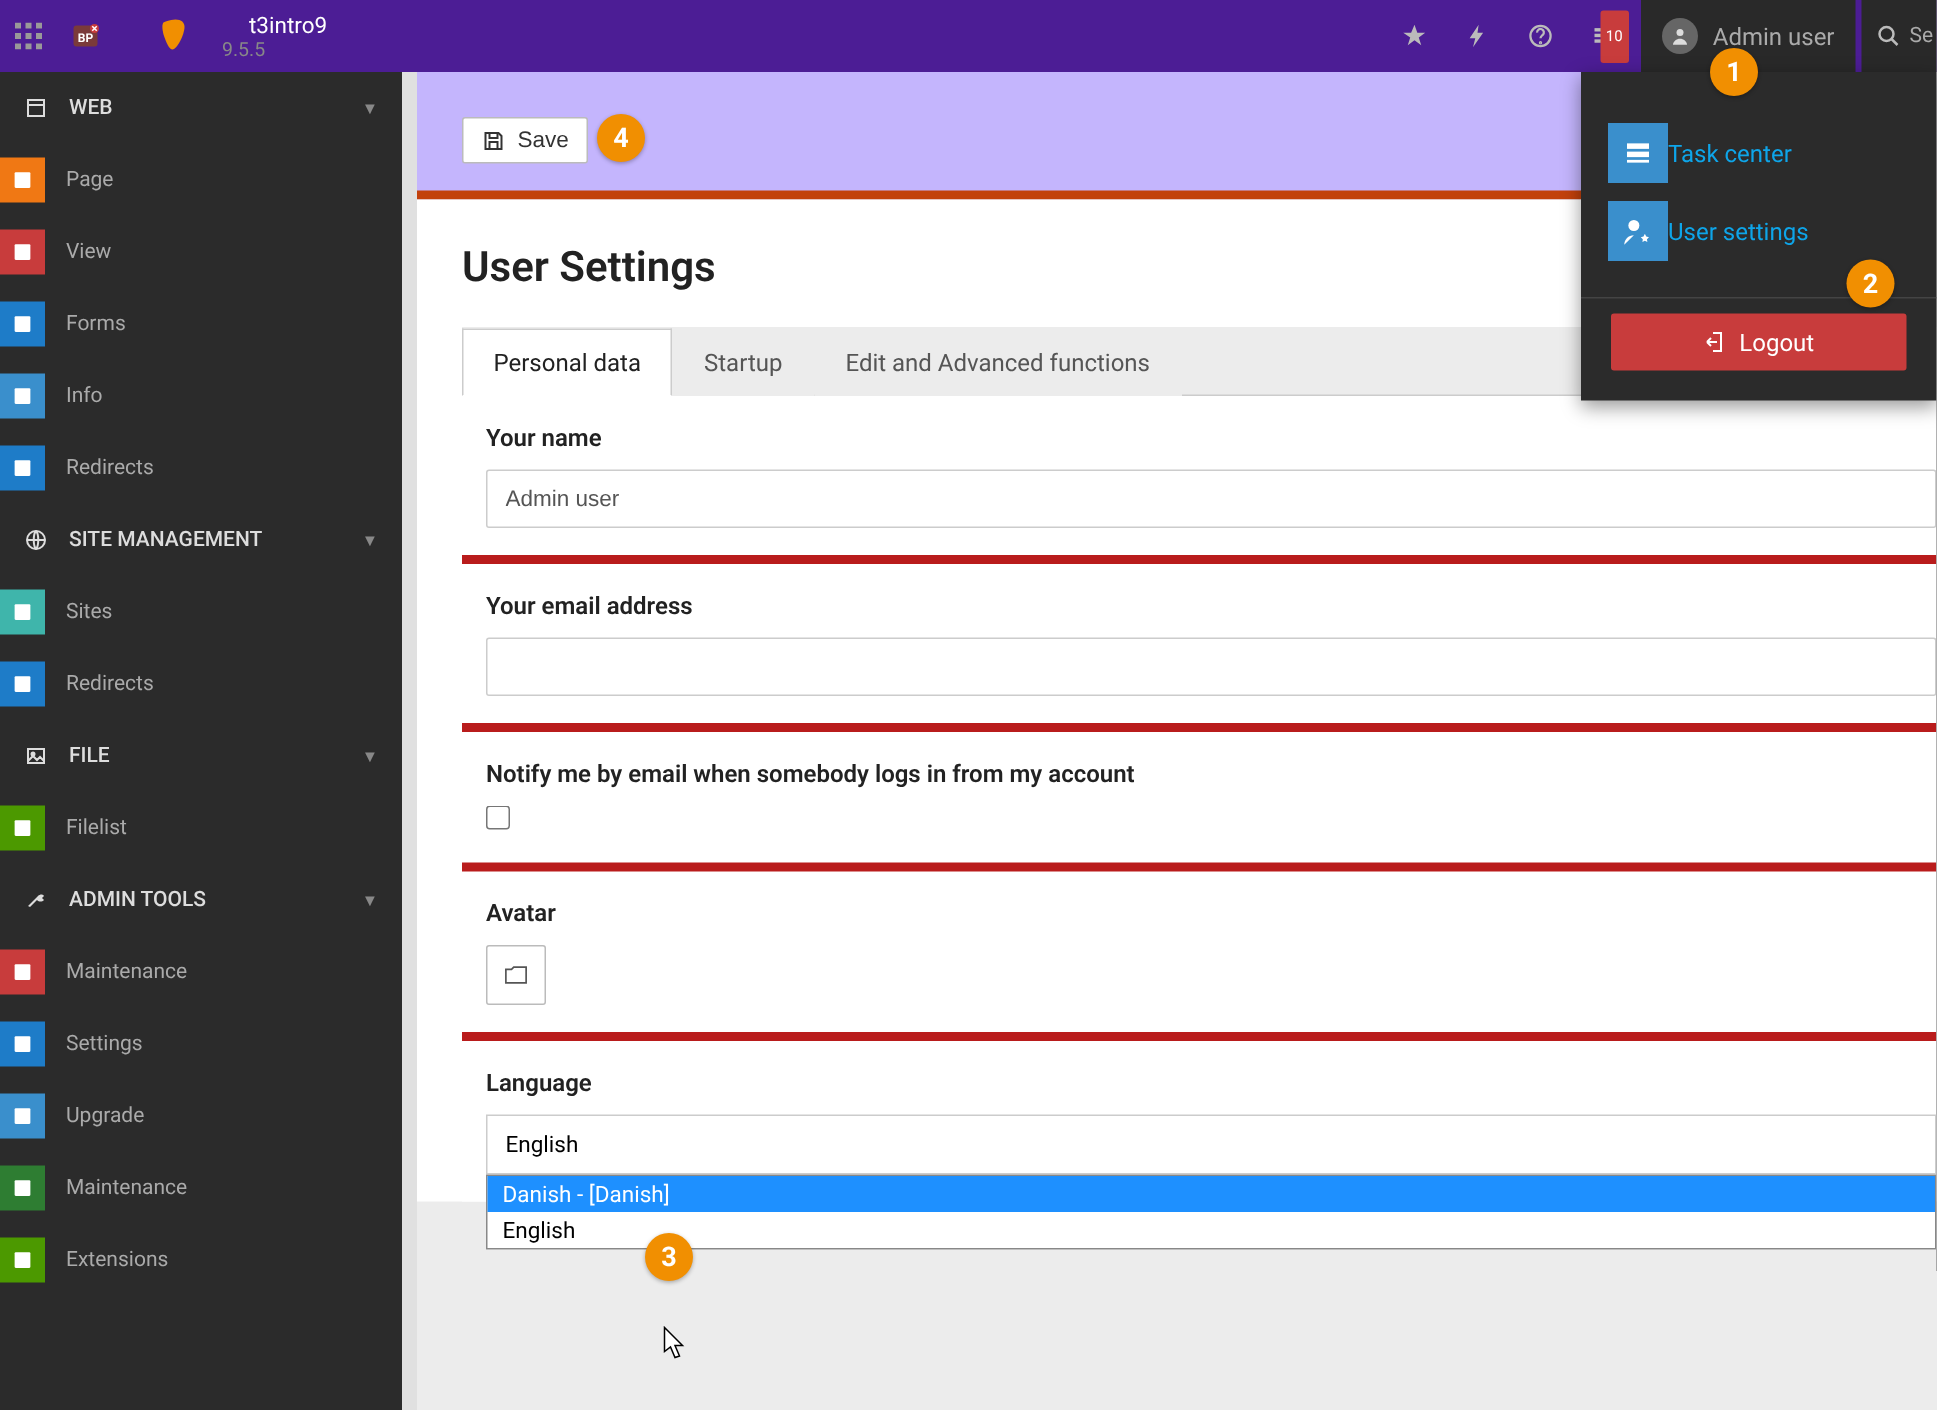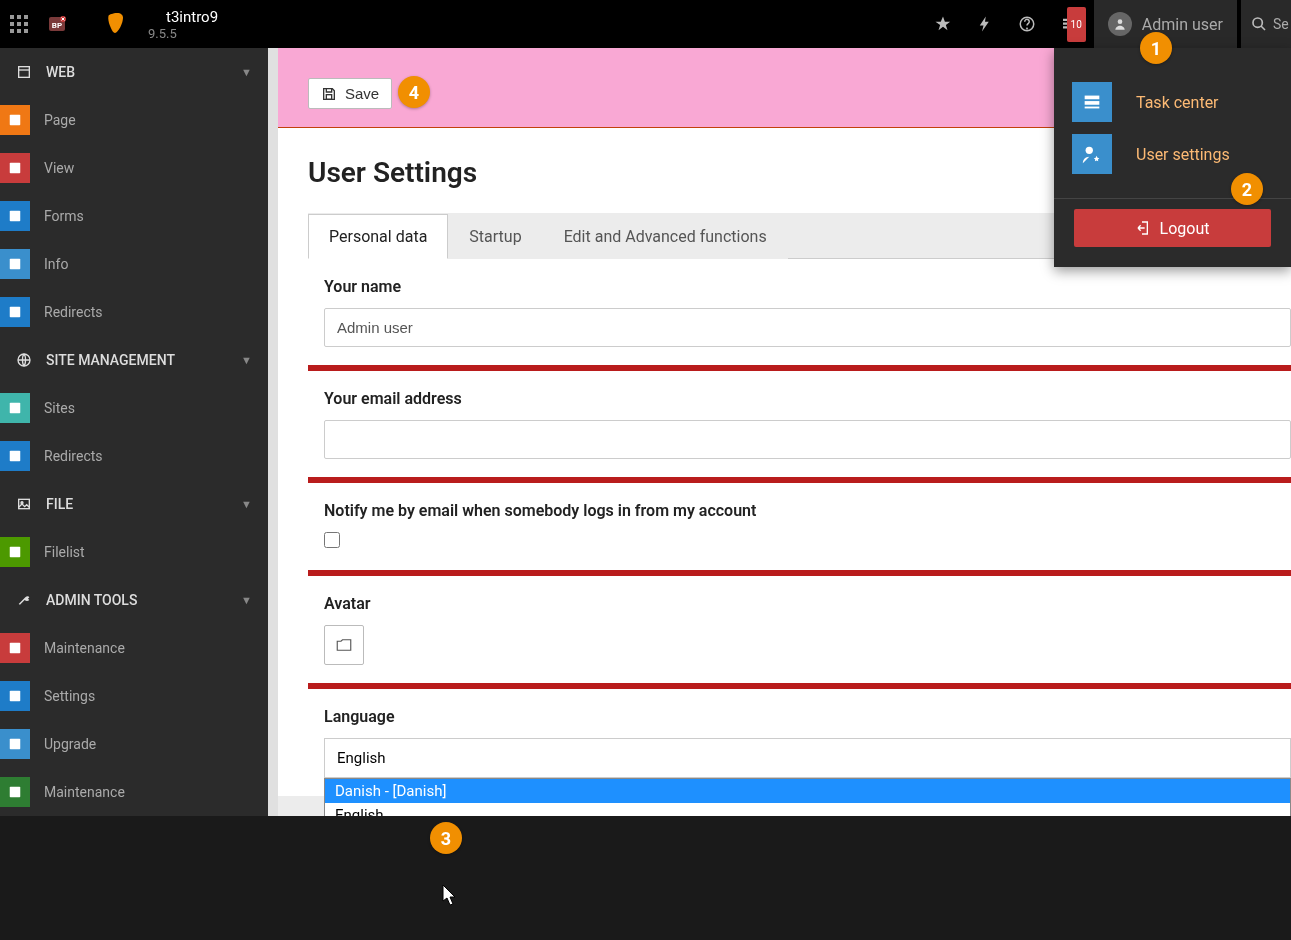--- a/index.html
+++ b/index.html
@@ -1,49 +1,49 @@
 <!DOCTYPE html>
 <html><head>
 <meta charset="utf-8">
 <style>
 * { box-sizing: border-box; margin: 0; padding: 0; }
 body { font-family: -apple-system, BlinkMacSystemFont, "Segoe UI", Roboto, sans-serif; background: #1a1a1a; width: 1291px; height: 940px; overflow: hidden; position: relative; }
 
 
-.topbar { height: 48px; background: #000000; display: flex; align-items: center; color: #ccc; position: relative; z-index: 100; }
+.topbar { height: 48px; background: #4c1d95; display: flex; align-items: center; color: #ccc; position: relative; z-index: 100; }
 .topbar-apps { width: 38px; height: 48px; display: flex; align-items: center; justify-content: center; color: #999; }
 .topbar-apps svg { width: 18px; height: 18px; }
 .topbar-shield { width: 38px; height: 48px; display: flex; align-items: center; justify-content: center; }
 .topbar-logo { width: 40px; height: 48px; display: flex; align-items: center; justify-content: center; margin-left: 20px; }
 .topbar-title { flex: 0 0 auto; margin-left: 12px; }
 .topbar-title .name { color: #fff; font-size: 15px; line-height: 1.2; margin-left: 18px; }
 .topbar-title .version { color: #888; font-size: 13px; }
 .topbar-spacer { flex: 1; }
 .topbar-icon { width: 42px; height: 48px; display: flex; align-items: center; justify-content: center; color: #bbb; cursor: pointer; position: relative; }
 .topbar-icon svg { width: 18px; height: 18px; }
 .topbar-badge { position: absolute; bottom: 6px; right: 4px; background: #c83c3c; color: #fff; font-size: 10px; padding: 12px 4px; border-radius: 2px; min-width: 18px; text-align: center; }
 .topbar-user { height: 48px; background: #292929; display: flex; align-items: center; padding: 0 14px; color: #aaa; cursor: pointer; margin-left: 4px; }
 .topbar-user .avatar { width: 24px; height: 24px; border-radius: 50%; background: #666; display: flex; align-items: center; justify-content: center; margin-right: 10px; }
 .topbar-user .avatar svg { width: 14px; height: 14px; fill: #ddd; }
 .topbar-search { width: 50px; height: 48px; background: #292929; display: flex; align-items: center; justify-content: flex-start; color: #aaa; cursor: pointer; padding-left: 10px; margin-left: 4px; }
 
 
 .user-dropdown { position: absolute; top: 48px; right: 0; width: 237px; background: #2b2b2b; color: #aaa; padding: 20px 0 20px 0; z-index: 200; box-shadow: 0 4px 12px rgba(0,0,0,0.4); }
 .user-dropdown .dd-title { color: #fff; font-size: 18px; padding: 0 20px 16px 20px; }
 .user-dropdown .dd-section { padding: 8px 18px; }
-.user-dropdown .dd-item { display: flex; align-items: center; padding: 6px 0; cursor: pointer; color: #fdba74; gap: 24px; }
+.user-dropdown .dd-item { display: flex; align-items: center; padding: 6px 0; cursor: pointer; color: #0ea5e9; }
 .user-dropdown .dd-sep { height: 1px; background: #444; margin: 10px 0; }
 .user-dropdown .dd-logout { margin: 0 20px; background: #c83c3c; color: #fff; height: 38px; display: flex; align-items: center; justify-content: center; cursor: pointer; border-radius: 2px; }
 .user-dropdown .dd-logout svg { width: 16px; height: 16px; margin-right: 8px; }
 .dd-icon-box { width: 40px; height: 40px; display:flex; align-items:center; justify-content:center; }
 .dd-icon-blue { background: #3a8fcc; }
 .dd-icon-blue svg { fill: #fff; width: 22px; height: 22px; }
 
 
-.container { display: flex; height: 768px; }
+.container { display: flex; height: 892px; }
 .sidebar { width: 268px; background: #2b2b2b; color: #ccc; overflow-y: auto; flex-shrink: 0; }
 .sidebar-section-header { display: flex; align-items: center; padding: 0 16px; height: 48px; color: #ddd; font-size: 14px; font-weight: 500; cursor: pointer; }
 .sidebar-section-header .sh-icon { width: 24px; display: flex; align-items: center; justify-content: flex-start; }
 .sidebar-section-header .sh-icon svg { width: 16px; height: 16px; }
 .sidebar-section-header .sh-label { flex: 1; margin-left: 6px; }
 .sidebar-section-header .sh-caret { color: #888; font-size: 11px; }
 .sidebar-item { display: flex; align-items: center; height: 48px; padding: 0 0 0 0; cursor: pointer; color: #aaa; }
 .sidebar-item .si-icon { width: 30px; height: 30px; display: flex; align-items: center; justify-content: center; margin-left: 0; flex-shrink: 0; }
 .sidebar-item .si-icon svg { width: 18px; height: 18px; fill: #fff; }
 .sidebar-item .si-label { margin-left: 14px; font-size: 14px; }
@@ -56,21 +56,21 @@
 .si-bblue { background: #1e7cc8; }
 .si-green { background: #4c9900; }
 .si-red2 { background: #c83c3c; }
 .si-dblue { background: #1e7cc8; }
 .si-green2 { background: #2e7d32; }
 
 
 .content { flex: 1; background: #ececec; position: relative; overflow: hidden; }
 .content-scroll-gutter { position: absolute; left: 0; top: 0; width: 10px; height: 100%; background: #e0e0e0; }
 .content-inner { margin-left: 10px; height: 100%; overflow: hidden; background: #ececec; }
-.doc-header { padding: 30px 0 0 30px; border-bottom: 1px solid #c2410c; background: #f9a8d4; }
+.doc-header { padding: 30px 0 0 30px; border-bottom: 6px solid #c2410c; background: #c4b5fd; }
 .save-btn { display: inline-flex; align-items: center; border: 1px solid #bbb; background: #fff; padding: 6px 12px; cursor: pointer; border-radius: 2px; font-size: 15px; color: #333; }
 .save-btn svg { width: 16px; height: 16px; margin-right: 8px; }
 .doc-header .pad { height: 18px; }
 .main-panel { background: #fff; margin: 0; padding: 28px 0 0 30px; }
 .main-panel h1 { font-size: 28px; font-weight: 600; color: #222; margin-bottom: 24px; }
 .tabs { display: flex; border-bottom: 1px solid #ccc; background: #ececec; margin-right: 0; }
 .tab { padding: 12px 20px; font-size: 16px; color: #555; cursor: pointer; background: #ececec; border: 1px solid transparent; border-bottom: none; position: relative; top: 1px; }
 .tab.active { background: #fff; border: 1px solid #ccc; border-bottom: 1px solid #fff; color: #222; }
 .form-body { background: #fff; padding: 0; }
 .form-group { padding: 18px 0; border-bottom: 6px solid #b91c1c; margin: 0 0 0 0; }

